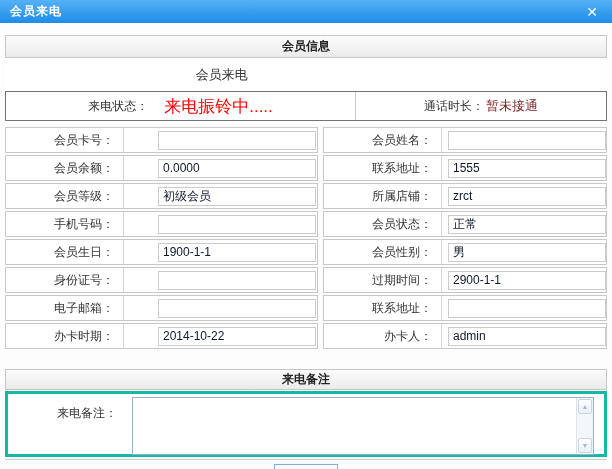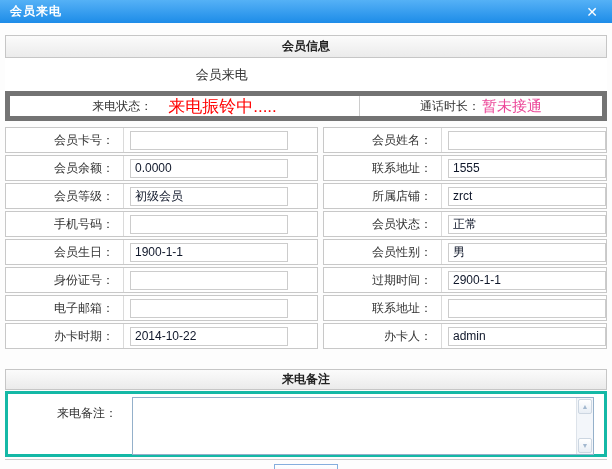--- a/index.html
+++ b/index.html
@@ -19,35 +19,35 @@
     line-height:14px; cursor:pointer; padding:2px 4px;
   }
   .content { padding:0 5px; }
   .section-bar {
     margin-top:12px; height:23px; line-height:21px; text-align:center;
     font-weight:bold; font-size:12px; color:#222;
     background:linear-gradient(#fbfbfb,#ebebeb); border:1px solid #c6c6c6;
   }
   .caller-row { height:33px; display:flex; align-items:center; background:#fff; }
   .caller-title { width:72%; text-align:center; font-size:13px; color:#333; }
-  .status-row { height:30px; border:5px solid #737373; display:flex; background:#fff; }
+  .status-row { height:30px; border:1px solid #737373; display:flex; background:#fff; }
   .status-left {
     width:350px; display:flex; align-items:center; justify-content:center;
     border-right:1px solid #ccc;
   }
   .status-right { flex:1; display:flex; align-items:center; justify-content:center; }
   .status-label { color:#333; }
   .status-value-big { color:#ff0000; font-size:17px; margin-left:16px; }
-  .duration-value { color:#ec4899; font-size:15px; margin-left:2px; }
+  .duration-value { color:#7f1d1d; font-size:13px; margin-left:2px; }
   .form { margin-top:6px; }
   .form-row { display:flex; margin-bottom:2px; }
   .cellbox {
     border:1px solid #c8c8c8; height:26px; display:flex; align-items:center; background:#fff;
   }
-  .cellbox.left  { width:346px; margin-right:5px; }
+  .cellbox.left  { width:346px; margin-right:5px;gap:28px; }
   .cellbox.right { flex:1; }
   .flabel {
     width:118px; align-self:stretch; line-height:24px; text-align:right;
     padding-right:9px; color:#333; border-right:1px solid #dadada;
   }
   .finput {
     margin-left:6px; width:158px; height:19px; border:1px solid #cccccc;
     font:12px "Liberation Sans","DejaVu Sans",sans-serif; color:#333;
     padding:0 4px; background:#fff; outline:none;
   }

